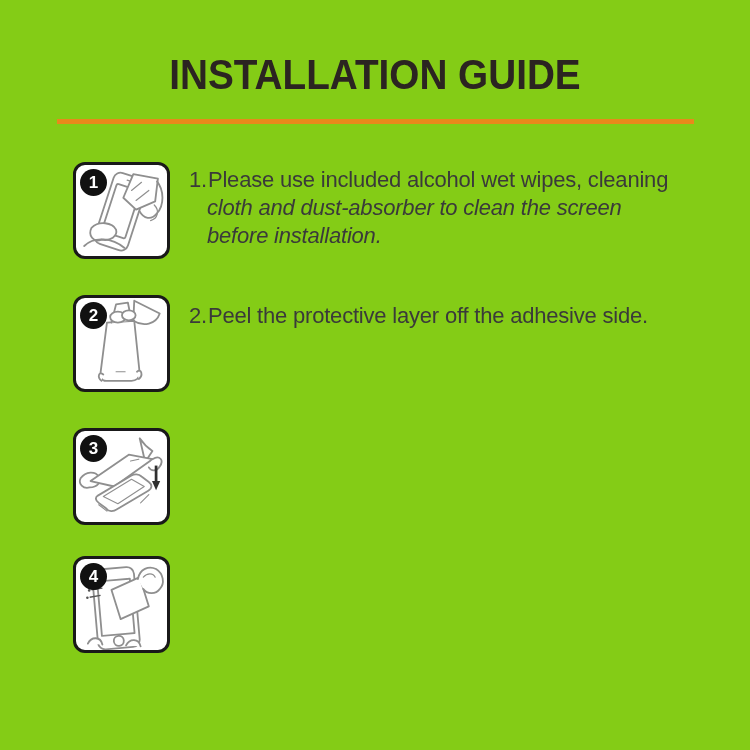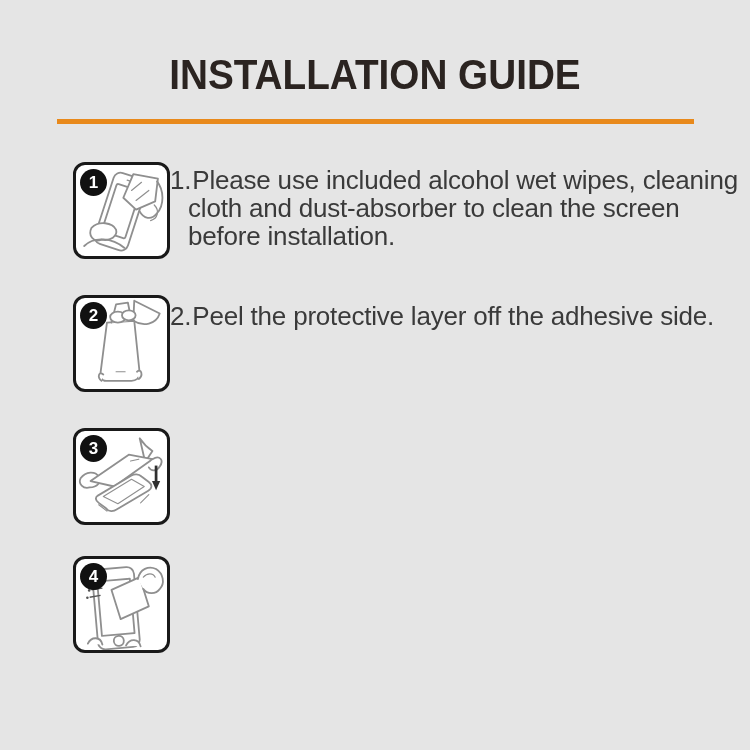--- a/index.html
+++ b/index.html
@@ -1,20 +1,20 @@
 <!DOCTYPE html>
 <html><head>
 <meta charset="utf-8">
 <style>
   html, body { margin: 0; padding: 0; background: #ffffff; }
   .page {
     position: relative;
     width: 750px;
     height: 750px;
-    background: #e5e5e5;
+    background: #84cc16;
     font-family: "Liberation Sans", sans-serif;
     overflow: hidden;
   }
   .title {
     position: absolute;
     top: 49px;
     left: 0;
     right: 0;
     text-align: center;
     font-size: 43px;
@@ -60,32 +60,33 @@
     background: #111111;
     color: #ffffff;
     font-size: 17px;
     font-weight: 700;
     display: flex;
     align-items: center;
     justify-content: center;
     z-index: 2;
   }
   .step-text {
+    margin-left: 19px;
     width: 508px;
-    font-size: 26px;
+    font-size: 22px;
     line-height: 28px;
     color: #3a3a3a;
     letter-spacing: -0.2px;
   }
   .step-1 .step-text { margin-top: 4px; }
   .step-2 .step-text { margin-top: 7px; }
   .step-3 .step-text { margin-top: 5px; }
   .step-4 .step-text { margin-top: 11px; }
   .step-line { white-space: nowrap; }
-  .step-line.cont { padding-left: 18px; }
+  .step-line.cont { padding-left: 18px; font-style: italic; }
   .num { padding-right: 1px; }
 </style>
 </head>
 <body>
 
 <div class="page">
 
   <div class="title">INSTALLATION GUIDE</div>
   <div class="divider"></div>
 

